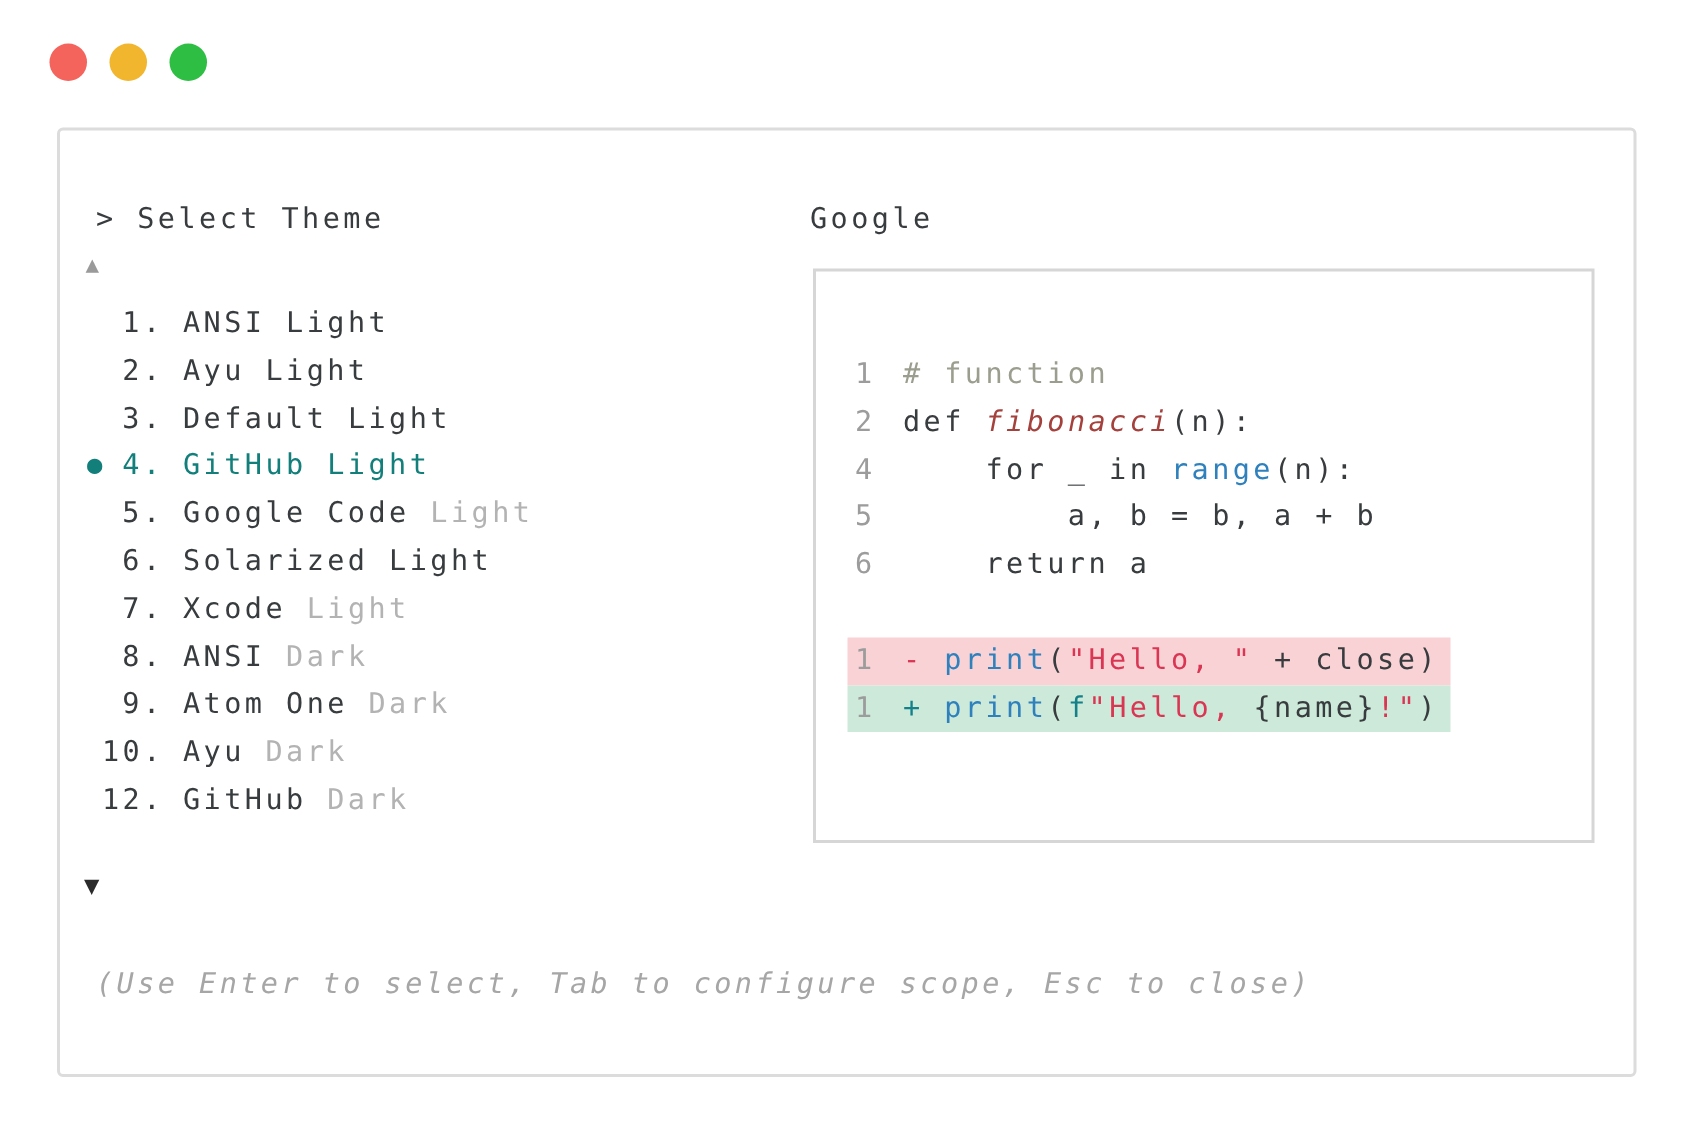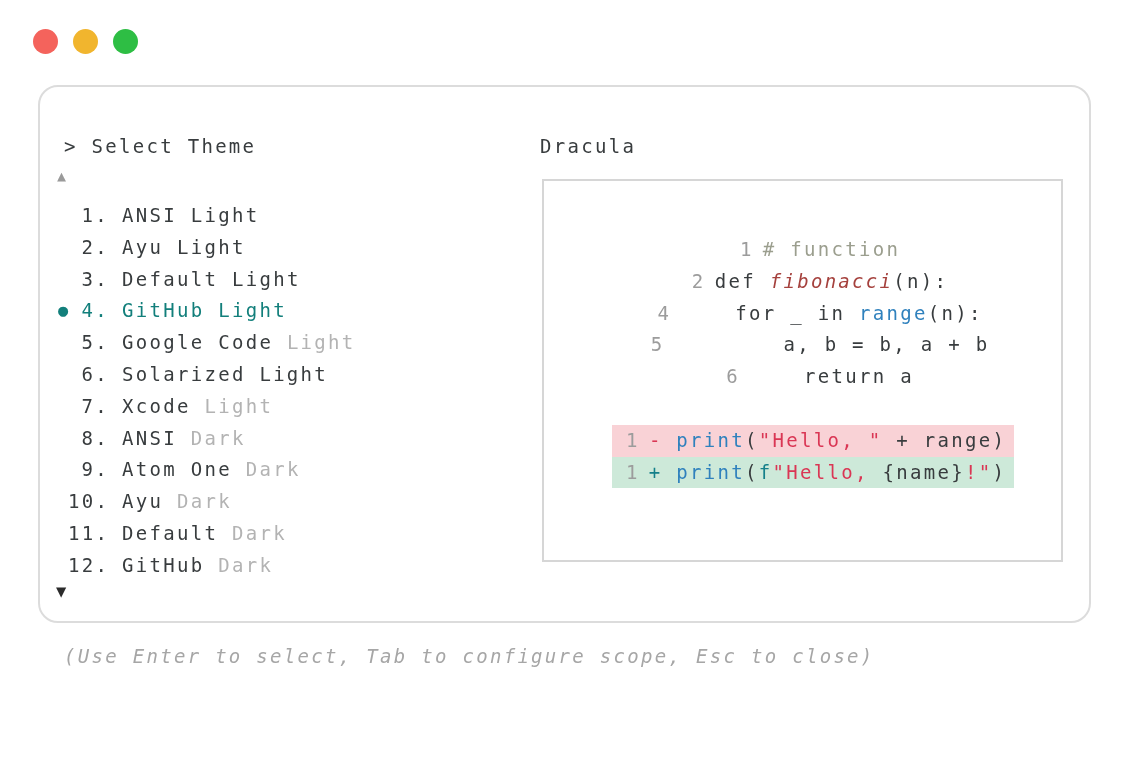--- a/index.html
+++ b/index.html
@@ -9,22 +9,22 @@
     font-family: "DejaVu Sans Mono", "Liberation Mono", monospace;
     overflow: hidden;
   }
   
   .traffic { position: absolute; left: 33px; top: 29px; display: flex; gap: 15px; }
   .traffic .dot { width: 25px; height: 25px; border-radius: 50%; display: inline-block; }
 
   
   .panel {
     position: absolute; left: 38px; top: 85px;
-    width: 1053px; height: 538px;
-    border: 2px solid #dcdcdc; border-radius: 20px;
+    width: 1053px; height: 633px;
+    border: 2px solid #dcdcdc; border-radius: 4px;
     background: #fff;
   }
   .mono {
     font-size: 19px; letter-spacing: 2.3px; color: var(--dark);
     white-space: pre;
   }
   .panel-title { position: absolute; left: 24px; top: 48px; }
   .preview-title { position: absolute; left: 500px; top: 48px; }
 
   .scroll-up { position: absolute; left: 17px; top: 80px; font-size: 15px; color: #9a9a9a; letter-spacing: 0; }
@@ -37,21 +37,21 @@
   .item .num { position: absolute; left: 28px; width: 41px; display: inline-block; text-align: right; }
   .item.selected, .item.selected .num { color: var(--teal_selected); }
   .item .var.dim { color: var(--dim); }
 
   .footer { position: absolute; left: 24px; top: 558px; color: var(--footer_gray); font-style: italic; }
 
   
   .preview-box {
     position: absolute; left: 502px; top: 92px;
     width: 521px; height: 383px;
-    border: 2px solid #d6d6d6; background: #fff; text-align: center;
+    border: 2px solid #d6d6d6; background: #fff;
   }
   .code { padding: 53px 0 0 26px; line-height: 31.8px; font-size: 19px; letter-spacing: 2.3px; }
   .code .row { white-space: pre; }
   .code .ln { display: inline-block; width: 32px; color: var(--linenum); }
   .diff-block { margin-top: 31.8px; }
   .hl { display: inline-block; padding: 0 8px 0 5px; margin-left: -5px; }
   .hl.del { background: var(--del_bg); }
   .hl.add { background: var(--add_bg); }
 
   .tk-dark    { color: var(--dark); }
@@ -65,49 +65,48 @@
 <body>
 
 <div class="traffic">
     <span class="dot" style="background: rgb(244, 99, 92);"></span>
     <span class="dot" style="background: rgb(241, 181, 46);"></span>
     <span class="dot" style="background: rgb(46, 190, 68);"></span>
   </div>
 
 <div class="panel">
   <div class="mono panel-title">&gt; Select Theme</div>
-  <div class="mono preview-title">Dracula</div>
+  <div class="mono preview-title">Google</div>
 
   <div class="scroll-up">▲</div>
   <div class="list">
       <div class="item"><span class="marker"></span><span class="num">1.</span><span class="nm">ANSI</span><span class="var"> Light</span></div>
       <div class="item"><span class="marker"></span><span class="num">2.</span><span class="nm">Ayu</span><span class="var"> Light</span></div>
       <div class="item"><span class="marker"></span><span class="num">3.</span><span class="nm">Default</span><span class="var"> Light</span></div>
       <div class="item selected"><span class="marker">●</span><span class="num">4.</span><span class="nm">GitHub</span><span class="var"> Light</span></div>
       <div class="item"><span class="marker"></span><span class="num">5.</span><span class="nm">Google Code</span><span class="var dim"> Light</span></div>
       <div class="item"><span class="marker"></span><span class="num">6.</span><span class="nm">Solarized</span><span class="var"> Light</span></div>
       <div class="item"><span class="marker"></span><span class="num">7.</span><span class="nm">Xcode</span><span class="var dim"> Light</span></div>
       <div class="item"><span class="marker"></span><span class="num">8.</span><span class="nm">ANSI</span><span class="var dim"> Dark</span></div>
       <div class="item"><span class="marker"></span><span class="num">9.</span><span class="nm">Atom One</span><span class="var dim"> Dark</span></div>
       <div class="item"><span class="marker"></span><span class="num">10.</span><span class="nm">Ayu</span><span class="var dim"> Dark</span></div>
-      <div class="item"><span class="marker"></span><span class="num">11.</span><span class="nm">Default</span><span class="var dim"> Dark</span></div>
       <div class="item"><span class="marker"></span><span class="num">12.</span><span class="nm">GitHub</span><span class="var dim"> Dark</span></div>
     </div>
   <div class="scroll-down">▼</div>
 
   <div class="mono footer">(Use Enter to select, Tab to configure scope, Esc to close)</div>
 
   <div class="preview-box">
     <div class="code">
       <div>
           <div class="row"><span class="ln">1</span><span class="tk-comment"># function</span></div>
           <div class="row"><span class="ln">2</span><span class="tk-dark">def </span><span class="tk-brick">fibonacci</span><span class="tk-dark">(n):</span></div>
           <div class="row"><span class="ln">4</span><span class="tk-dark">    for _ in </span><span class="tk-blue">range</span><span class="tk-dark">(n):</span></div>
           <div class="row"><span class="ln">5</span><span class="tk-dark">        a, b = b, a + b</span></div>
           <div class="row"><span class="ln">6</span><span class="tk-dark">    return a</span></div>
         </div>
       <div class="diff-block">
-          <div class="row"><span class="hl del"><span class="ln">1</span><span class="tk-crimson">- </span><span class="tk-blue">print</span><span class="tk-dark">(</span><span class="tk-crimson">"Hello, "</span><span class="tk-dark"> + range)</span></span></div>
+          <div class="row"><span class="hl del"><span class="ln">1</span><span class="tk-crimson">- </span><span class="tk-blue">print</span><span class="tk-dark">(</span><span class="tk-crimson">"Hello, "</span><span class="tk-dark"> + close)</span></span></div>
           <div class="row"><span class="hl add"><span class="ln">1</span><span class="tk-teal">+ </span><span class="tk-blue">print</span><span class="tk-dark">(</span><span class="tk-teal">f</span><span class="tk-crimson">"Hello, </span><span class="tk-dark">{name}</span><span class="tk-crimson">!"</span><span class="tk-dark">)</span></span></div>
         </div>
     </div>
   </div>
 </div>
 
 </body></html>

